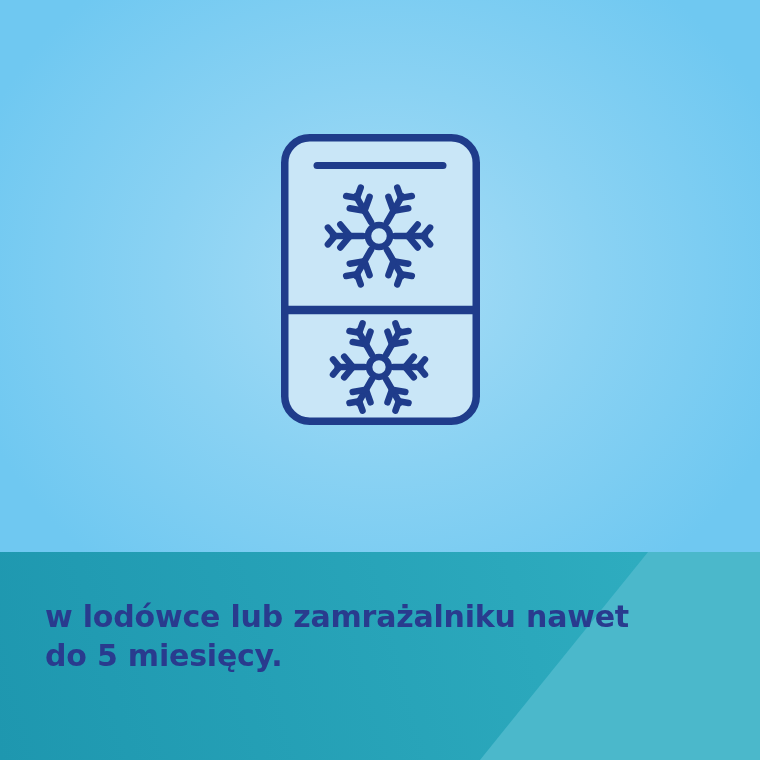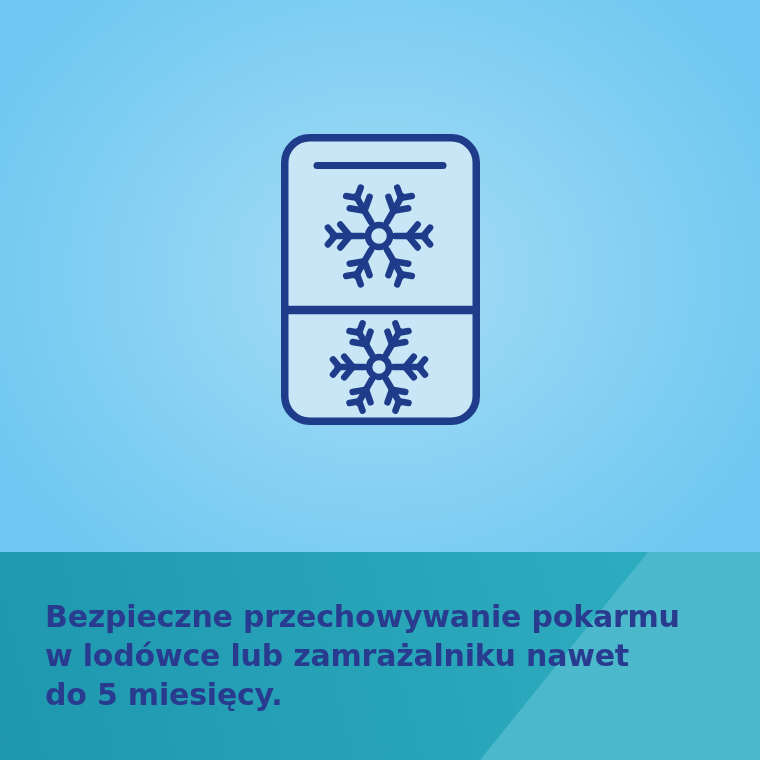--- a/index.html
+++ b/index.html
@@ -131,19 +131,18 @@
           <line x1="111.05" y1="210.40" x2="124.34" y2="208.02"></line>
           <line x1="117.80" y1="198.71" x2="114.44" y2="189.39"></line>
           <line x1="117.80" y1="198.71" x2="127.54" y2="196.96"></line>
         </g>
     </svg>
   </div>
 
   <div class="caption-band" style="background: linear-gradient(75deg, rgb(30, 151, 175) 0%, rgb(46, 172, 191) 85%);">
     <div class="band-facet" id="band-facet" style="background: rgb(75, 184, 203);"></div>
     <div class="caption-text" style="color: rgb(41, 59, 142);">
-      <div class="caption-line">Bezpieczne przechowywanie pokarmu</div>
       <div class="caption-line">w lodówce lub zamrażalniku nawet</div>
       <div class="caption-line">do 5 miesięcy.</div>
     </div>
   </div>
 
 </div>
 
 </body></html>

